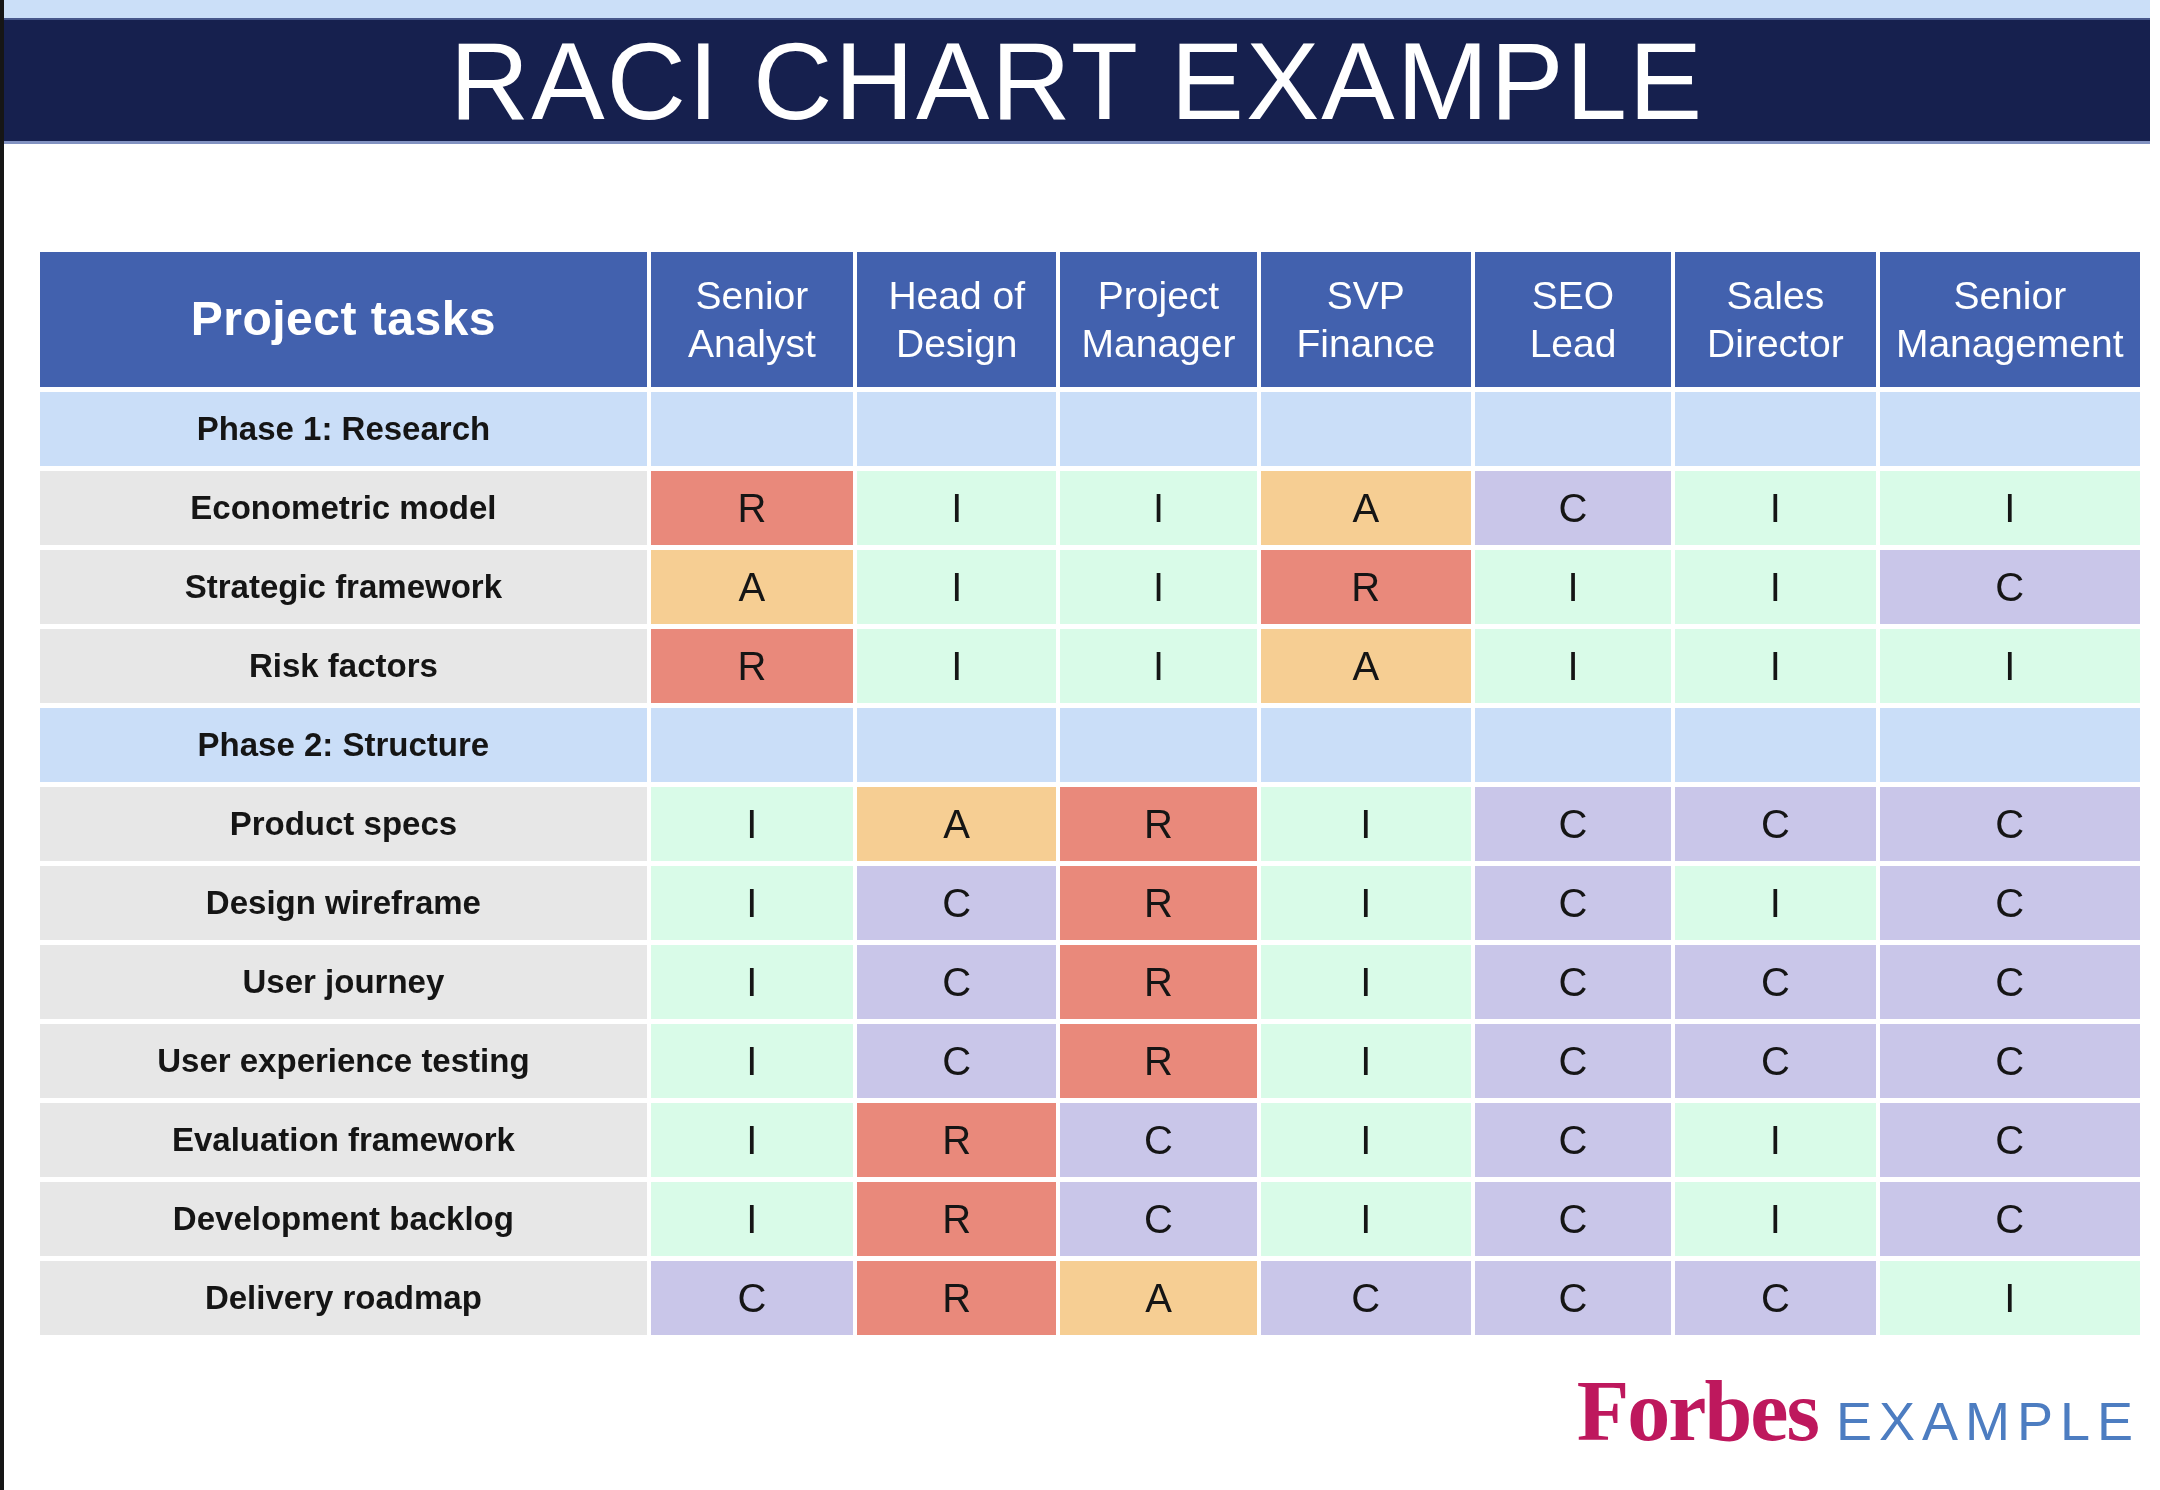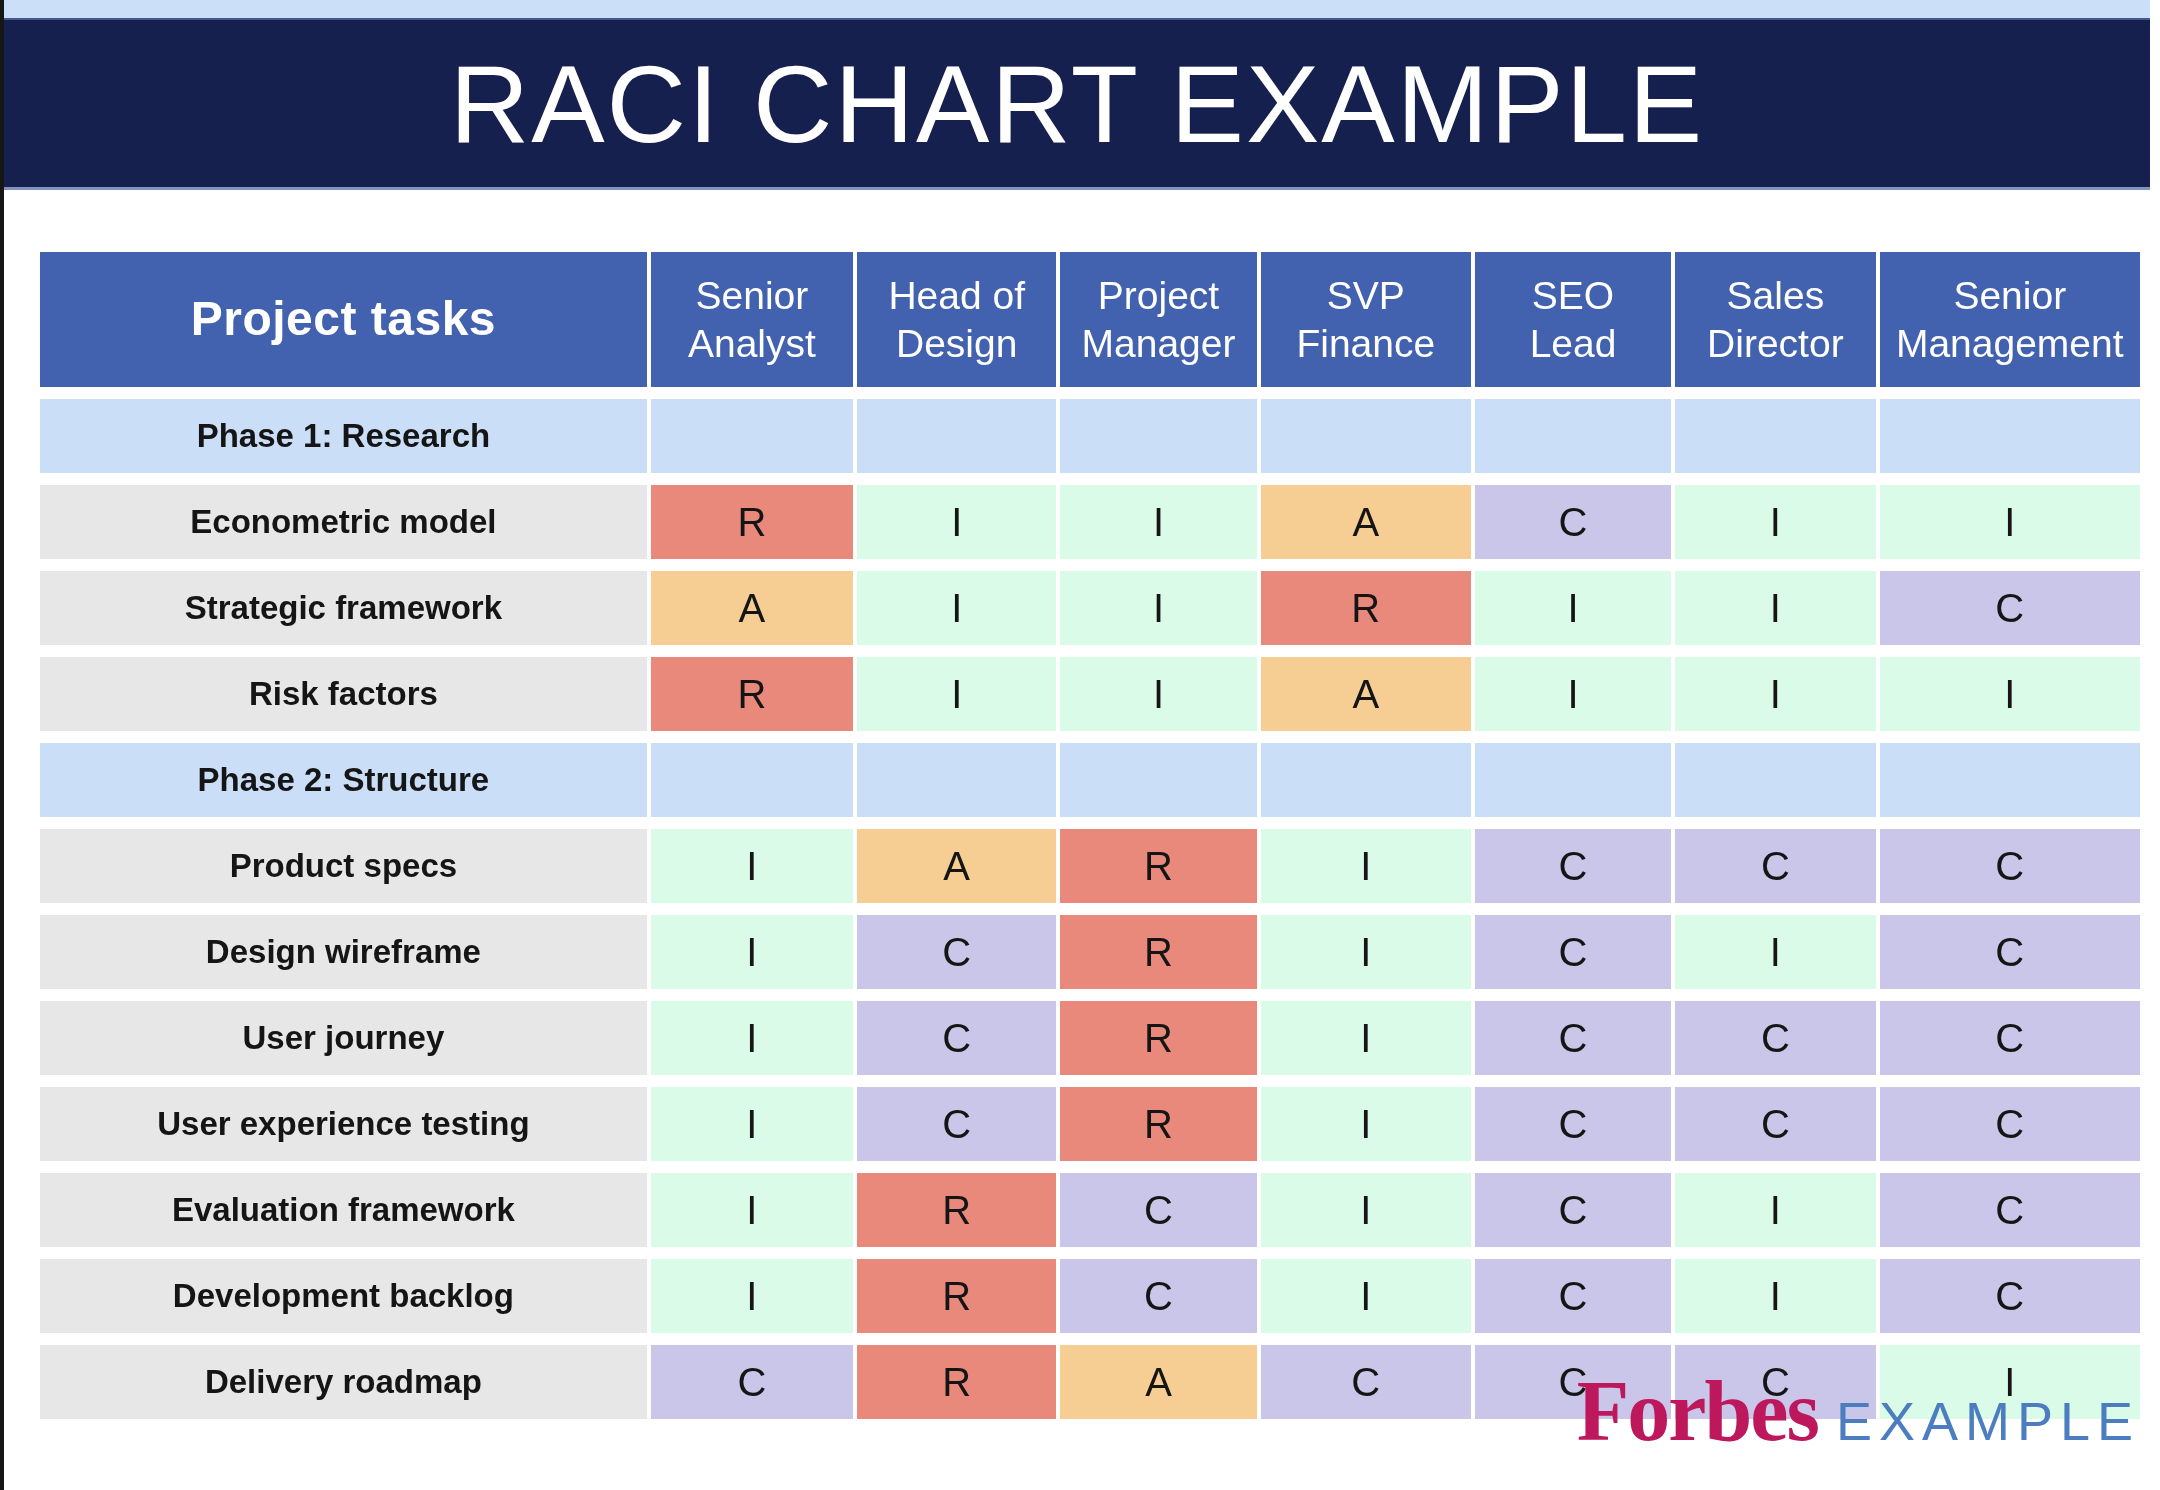--- a/index.html
+++ b/index.html
@@ -3,29 +3,29 @@
 <meta charset="utf-8">
 <style>
   html,body{margin:0;padding:0;background:#fff;}
   body{width:2160px;height:1490px;position:relative;overflow:hidden;
        font-family:"Liberation Sans",sans-serif;}
   .frame{position:absolute;inset:0;background:#fff;}
 
   .left-edge{position:absolute;left:0;top:0;width:4px;height:1490px;background:var(--edge-black,#161616);}
   .top-strip{position:absolute;left:4px;right:10px;top:0;height:18px;background:var(--strip-blue,#cbdff8);}
 
-  .banner{position:absolute;left:4px;right:10px;top:18px;height:172px;box-sizing:border-box;
+  .banner{position:absolute;left:4px;right:10px;top:18px;height:126px;box-sizing:border-box;
           background:var(--banner-navy,#16204e);
           border-top:2px solid #47578b;border-bottom:3px solid #8292c1;
           display:flex;align-items:center;justify-content:center;}
   .banner h1{margin:0;color:#fff;font-size:110px;font-weight:400;letter-spacing:2px;line-height:1;}
 
   .raci-table{position:absolute;left:40px;top:252px;width:2100px;display:grid;
               grid-template-columns:615fr 205fr 202fr 199fr 213fr 199fr 203fr 264fr;
-              grid-template-rows:135px;grid-auto-rows:74px;gap:12px 4px;background:#fff;}
+              grid-template-rows:135px;grid-auto-rows:74px;gap:5px 4px;background:#fff;}
 
   .cell,.hcell{display:flex;align-items:center;justify-content:center;text-align:center;}
 
   .hcell{background:var(--header-blue,#4261ae);color:#fff;font-weight:400;font-size:39px;
          line-height:1.22;white-space:pre-line;padding:0 10px;box-sizing:border-box;}
   .hcell.task-head{font-size:48px;font-weight:600;letter-spacing:.5px;}
 
   .cell{color:var(--text-dark,#151515);font-size:33px;font-weight:600;}
   .task-label{background:var(--task-gray,#e7e7e7);}
   .phase-label,.phase-cell{background:var(--phase-blue,#cadef8);text-align:right;}

